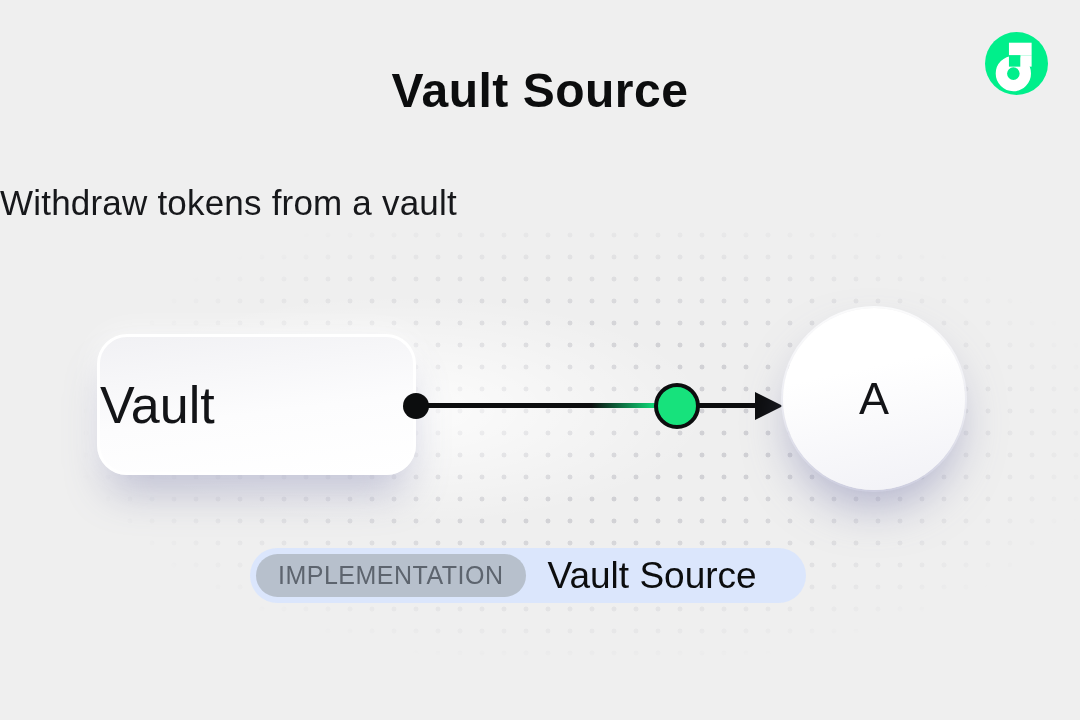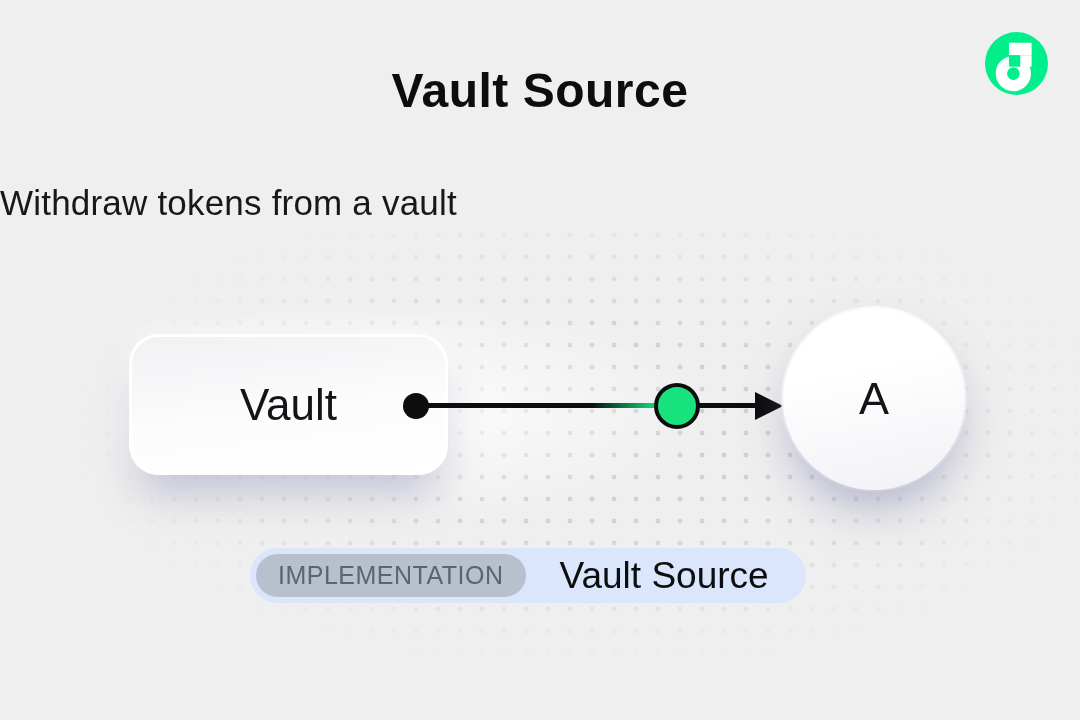--- a/index.html
+++ b/index.html
@@ -34,22 +34,22 @@
   }
   .flow-logo { position:absolute; left:985px; top:32px; width:63px; height:63px; }
   .flow-logo svg { width:100%; height:100%; display:block; }
 
   .vault-node {
     position:absolute; left:97px; top:334px; width:319px; height:141px;
     border-radius:30px;
     background: linear-gradient(173deg, #f1f1f4 0%, #fcfcfd 55%, #ffffff 100%);
     border:3px solid #ffffff;
     box-shadow: 0 26px 42px -10px rgba(124,127,168,.45), 0 0 30px rgba(255,255,255,.8);
-    display:flex; align-items:center; justify-content:center;
-    font-size:44px; color:#131417;margin-left:32px;
+    display:flex; align-items:center; justify-content:flex-start;
+    font-size:52px; color:#131417;
   }
   .account-node {
     position:absolute; left:783px; top:308px; width:182px; height:182px;
     border-radius:50%;
     background: linear-gradient(168deg, #ffffff 35%, #f1f1f6 100%);
     box-shadow: 0 24px 45px -8px rgba(118,120,170,.5), 0 0 0 2px rgba(255,255,255,.9);
     display:flex; align-items:center; justify-content:center;
     font-size:45px; color:#131417;
   }
   .connector-line {
@@ -68,21 +68,21 @@
     border:4px solid var(--ink,#0c0d0e);
   }
   .connector-arrowhead {
     position:absolute; left:755px; top:392px; width:0; height:0;
     border-top:14px solid transparent; border-bottom:14px solid transparent;
     border-left:28px solid var(--ink,#0c0d0e);
   }
   .impl-badge {
     position:absolute; left:250px; top:548px; width:556px; height:55px;
     border-radius:28px; background: var(--badge-bg,#dbe6fc);
-    display:flex; align-items:center; gap:34px; padding:0 26px 0 6px;
+    display:flex; align-items:center; gap:22px; padding:0 26px 0 6px;
   }
   .impl-tag {
     height:43px; border-radius:22px; background: var(--tag-bg,#b7c0cc);
     display:flex; align-items:center; padding:0 22px;
     font-size:25px; font-weight:500; letter-spacing:.5px;
     color: var(--tag-text,#5d646e); white-space:nowrap;
   }
   .impl-label { font-size:37px; color:#0c0d0e; white-space:nowrap; }
 </style>
 </head>

